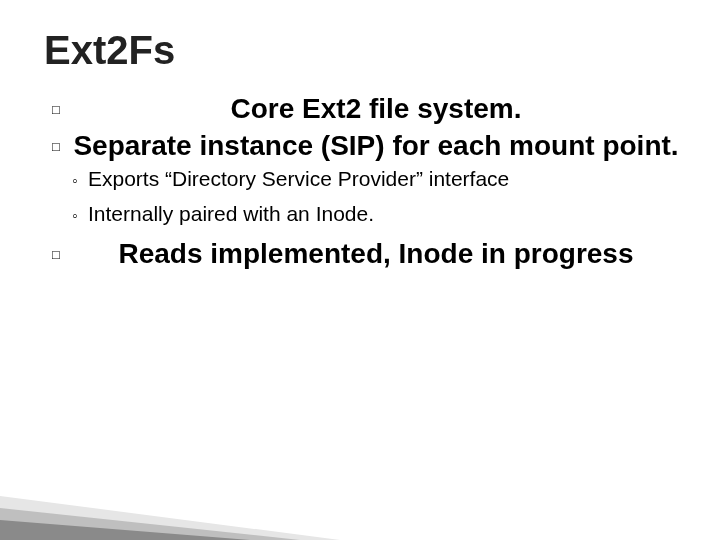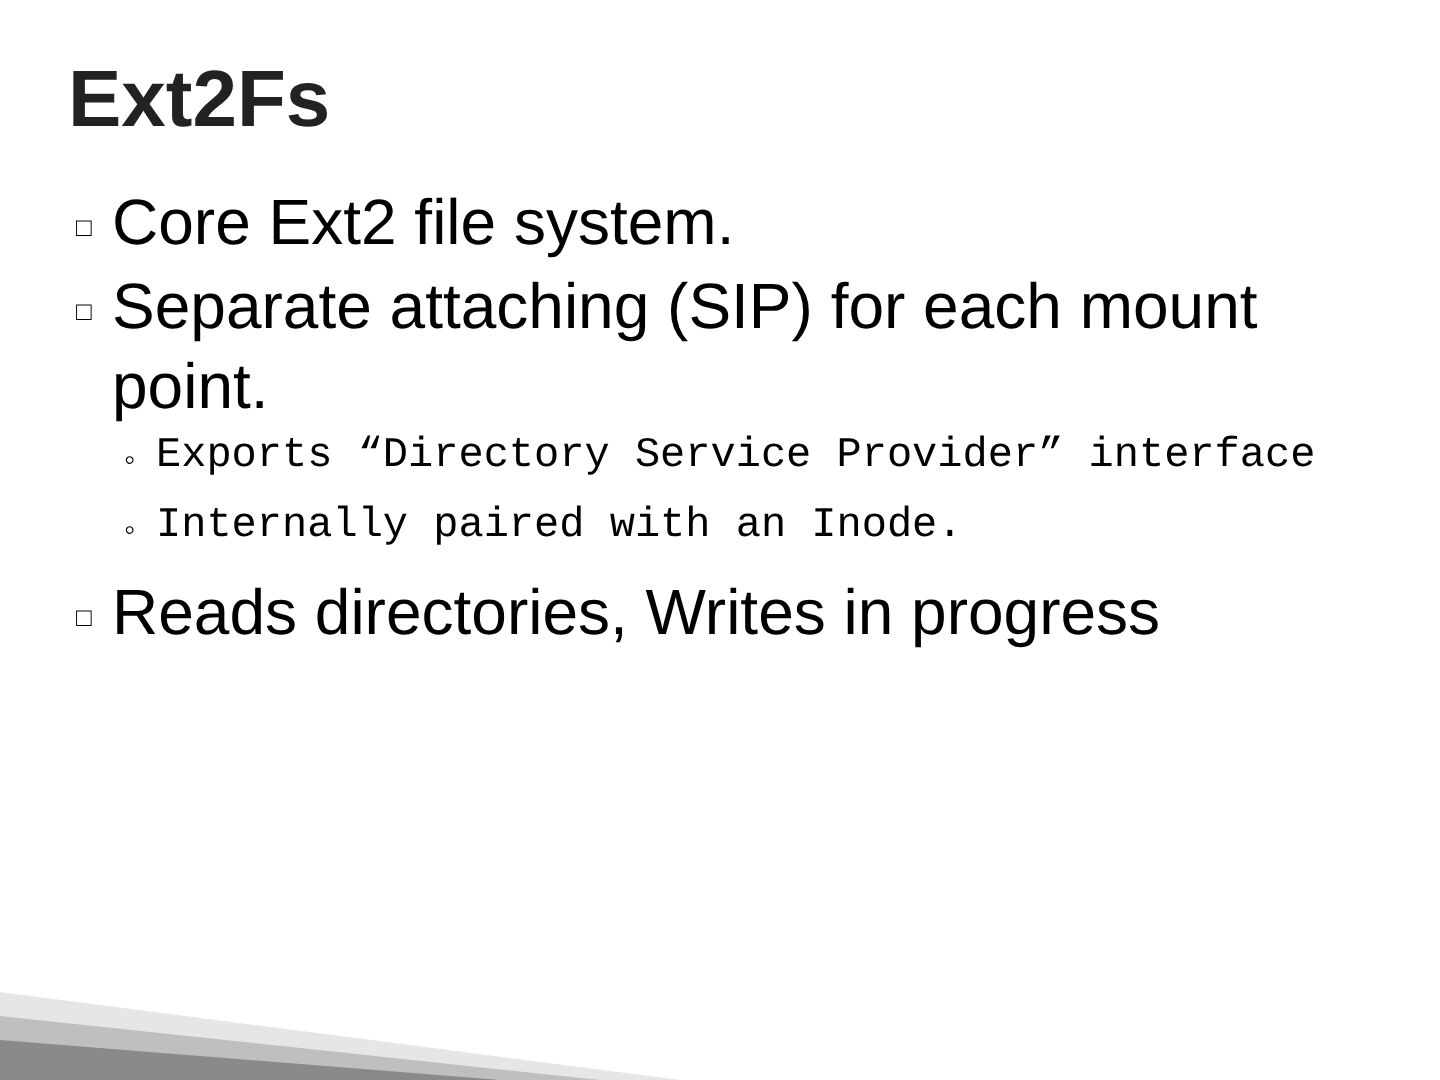--- a/index.html
+++ b/index.html
@@ -11,38 +11,39 @@
     font-family: "Segoe UI", "Helvetica Neue", Arial, sans-serif;
     color: #000;
     overflow: hidden;
     position: relative;
   }
   .slide {
     width: 720px;
     height: 540px;
     position: relative;
     box-sizing: border-box;
-    padding: 28px 34px 0 34px;
+    padding: 28px 34px 0 44px;
   }
   .title {
     font-size: 40px;
     font-weight: 700;
     color: #222;
     letter-spacing: 0;
     margin-bottom: 18px;
   }
   .body {
     padding-left: 4px;
   }
   .l1 {
-    font-size: 32px;
-    font-weight: 400;
+    font-size: 28px;
+    font-weight: 700;
     line-height: 1.25;
     margin: 2px 0;
     display: flex;
+    text-align: center;
   }
   .l1 .mk {
     flex: 0 0 auto;
     width: 16px;
     margin-right: 2px;
   }
   .l1 .mk::before {
     content: "\25A1"; 
     font-size: 13px;
     position: relative;
@@ -61,21 +62,21 @@
   .l2 .mk {
     flex: 0 0 auto;
     width: 16px;
   }
   .l2 .mk::before {
     content: "\25E6"; 
     font-size: 16px;
     position: relative;
     top: 0;
   }
-  .l2 .tx { flex: 1 1 auto; font-family: Liberation Mono, monospace; }
+  .l2 .tx { flex: 1 1 auto; }
 
   .wedge {
     position: absolute;
     left: 0;
     bottom: 0;
     width: 340px;
     height: 90px;
     pointer-events: none;
   }
 </style>
@@ -85,33 +86,33 @@
 <div class="slide">
   <div class="title">Ext2Fs</div>
 
   <div class="body">
     <div class="l1">
       <span class="mk"></span>
       <span class="tx">Core Ext2 file system.</span>
     </div>
     <div class="l1">
       <span class="mk"></span>
-      <span class="tx">Separate attaching (SIP) for each mount point.</span>
+      <span class="tx">Separate instance (SIP) for each mount point.</span>
     </div>
     <div class="l2">
       <span class="mk"></span>
       <span class="tx">Exports “Directory Service Provider” interface</span>
     </div>
     <div class="l2">
       <span class="mk"></span>
       <span class="tx">Internally paired with an Inode.</span>
     </div>
     <div class="l1">
       <span class="mk"></span>
-      <span class="tx">Reads directories, Writes in progress</span>
+      <span class="tx">Reads implemented, Inode in progress</span>
     </div>
   </div>
 
   <svg class="wedge" viewBox="0 0 340 90" preserveAspectRatio="none">
     <polygon points="0,90 340,90 0,46" fill="#e6e6e6"></polygon>
     <polygon points="0,90 300,90 0,58" fill="#bfbfbf"></polygon>
     <polygon points="0,90 250,90 0,70" fill="#8a8a8a"></polygon>
   </svg>
 </div>
 

